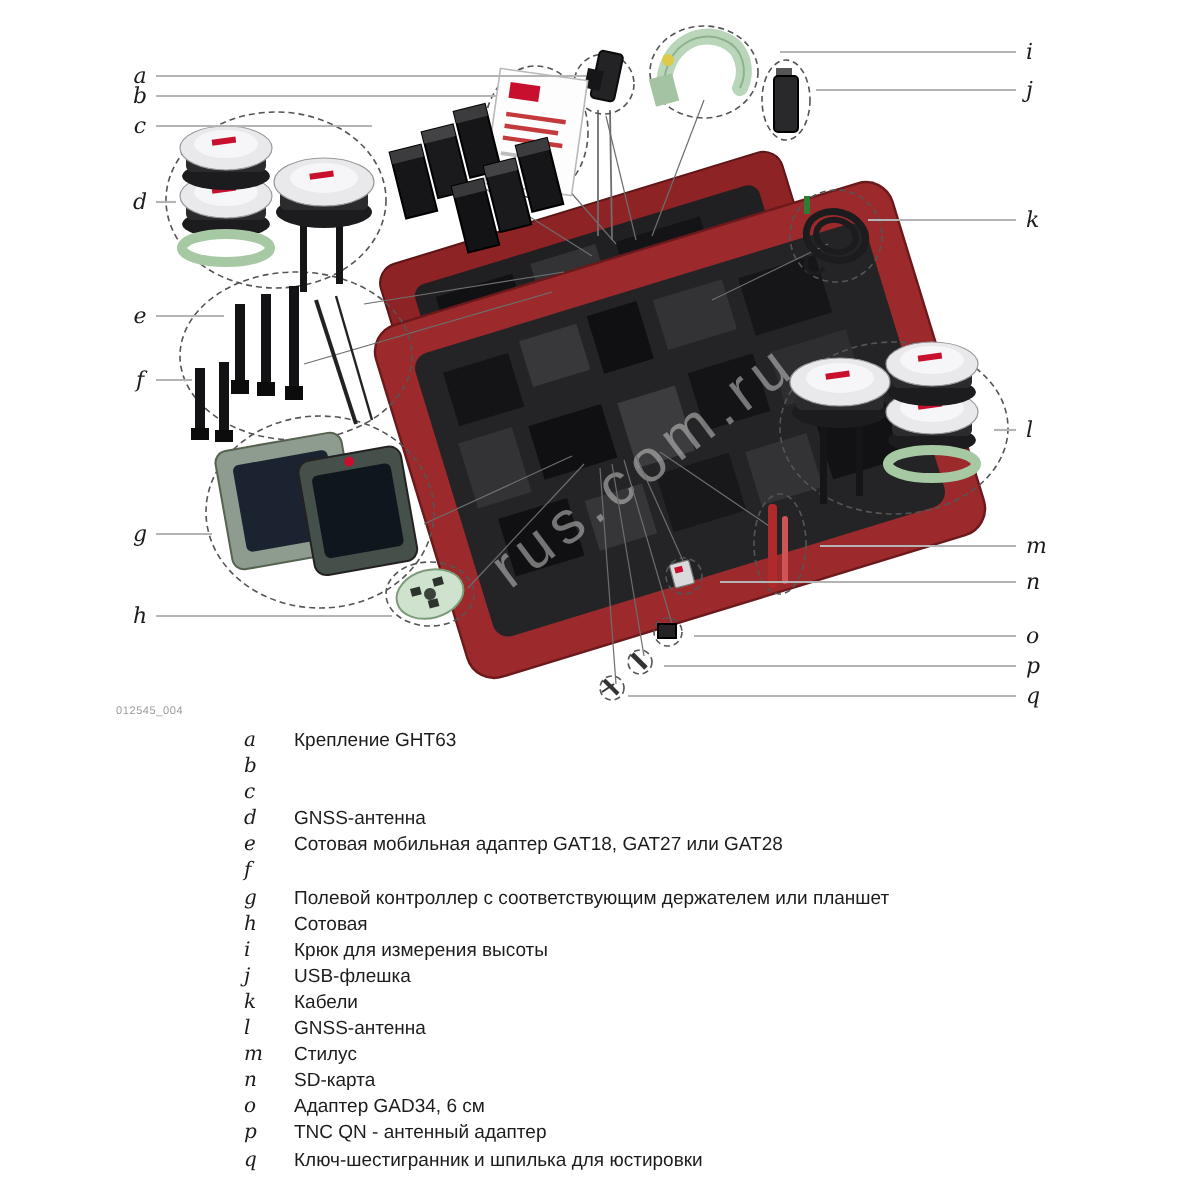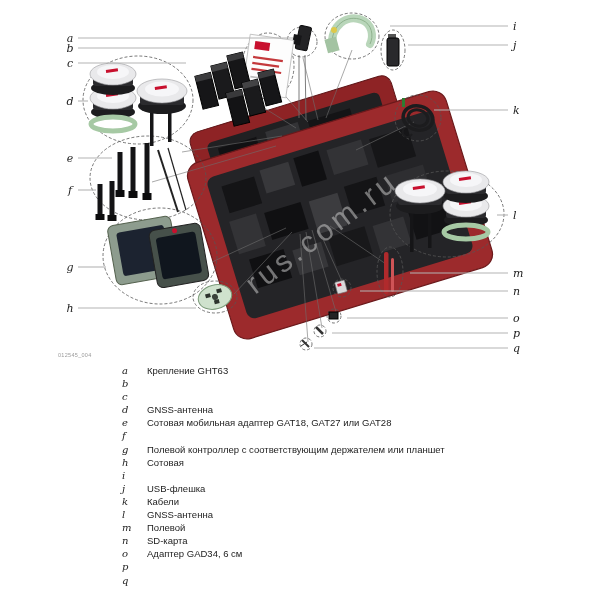--- a/index.html
+++ b/index.html
@@ -341,46 +341,49 @@
     <div class="lg-row">
         <span class="lg-letter">g</span>
         <span class="lg-text">Полевой контроллер с соответствующим держателем или планшет</span>
       </div>
     <div class="lg-row">
         <span class="lg-letter">h</span>
         <span class="lg-text">Сотовая</span>
       </div>
     <div class="lg-row">
         <span class="lg-letter">i</span>
+        <span class="lg-text">Крюк для измерения высоты</span>
       </div>
     <div class="lg-row">
         <span class="lg-letter">j</span>
         <span class="lg-text">USB-флешка</span>
       </div>
     <div class="lg-row">
         <span class="lg-letter">k</span>
         <span class="lg-text">Кабели</span>
       </div>
     <div class="lg-row">
         <span class="lg-letter">l</span>
         <span class="lg-text">GNSS-антенна</span>
       </div>
     <div class="lg-row">
         <span class="lg-letter">m</span>
-        <span class="lg-text">Полевой</span>
+        <span class="lg-text">Стилус</span>
       </div>
     <div class="lg-row">
         <span class="lg-letter">n</span>
         <span class="lg-text">SD-карта</span>
       </div>
     <div class="lg-row">
         <span class="lg-letter">o</span>
         <span class="lg-text">Адаптер GAD34, 6 см</span>
       </div>
     <div class="lg-row">
         <span class="lg-letter">p</span>
+        <span class="lg-text">TNC QN - антенный адаптер</span>
       </div>
     <div class="lg-row">
         <span class="lg-letter">q</span>
+        <span class="lg-text">Ключ-шестигранник и шпилька для юстировки</span>
       </div>
   </div>
 
 </div>
 
 </body></html>

